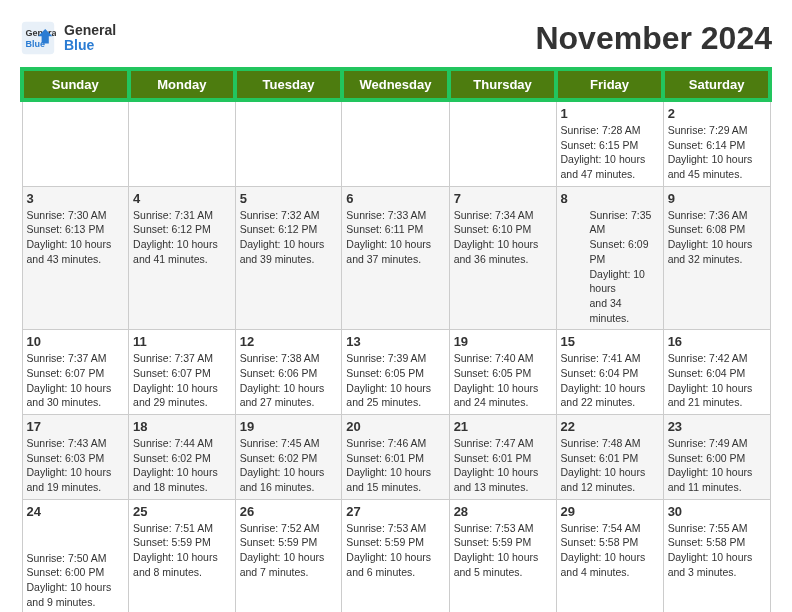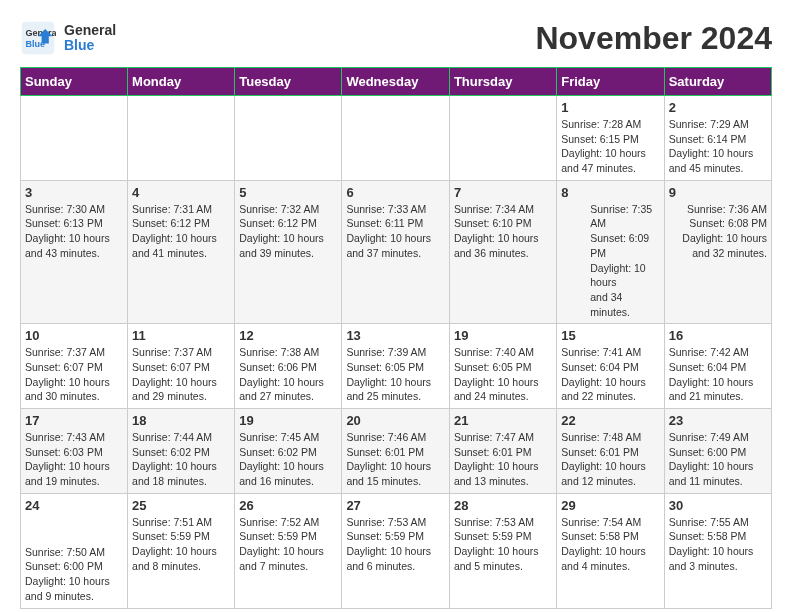--- a/index.html
+++ b/index.html
@@ -36,26 +36,26 @@
     .location {
       font-size: 15px;
       color: #555;
     }
     .calendar {
       width: 100%;
       border-collapse: collapse;
       font-size: 11px;
     }
     .calendar thead tr th {
-      background-color: #701a75;
+      background-color: #4d7c0f;
       color: #fff;
       padding: 6px 4px;
-      text-align: left;
+      text-align: center;
       font-size: 13px;
-      border: 1px solid #22c55e;
+      border: 4px solid #22c55e;
     }
     .calendar tbody tr td {
       border: 1px solid #ccc;
       vertical-align: top;
       padding: 4px;
       width: 108px;
       min-height: 80px;
       background: #fff;
     }
     .calendar tbody tr:nth-child(even) td {
@@ -169,21 +169,21 @@
         </td>
         <td>
           <div class="day-number">8</div>
           <div class="day-info" style="white-space: pre-line; margin-left: 29px;">Sunrise: 7:35 AM
 Sunset: 6:09 PM
 Daylight: 10 hours
 and 34 minutes.</div>
         </td>
         <td>
           <div class="day-number">9</div>
-          <div class="day-info" style="white-space: pre-line; text-align: right;">Sunrise: 7:36 AM
+          <div class="day-info" style="white-space: pre-line;">Sunrise: 7:36 AM
 Sunset: 6:08 PM
 Daylight: 10 hours
 and 32 minutes.</div>
         </td>
       </tr>
       <tr>
         <td>
           <div class="day-number">10</div>
           <div class="day-info" style="white-space: pre-line;">Sunrise: 7:37 AM
 Sunset: 6:07 PM

